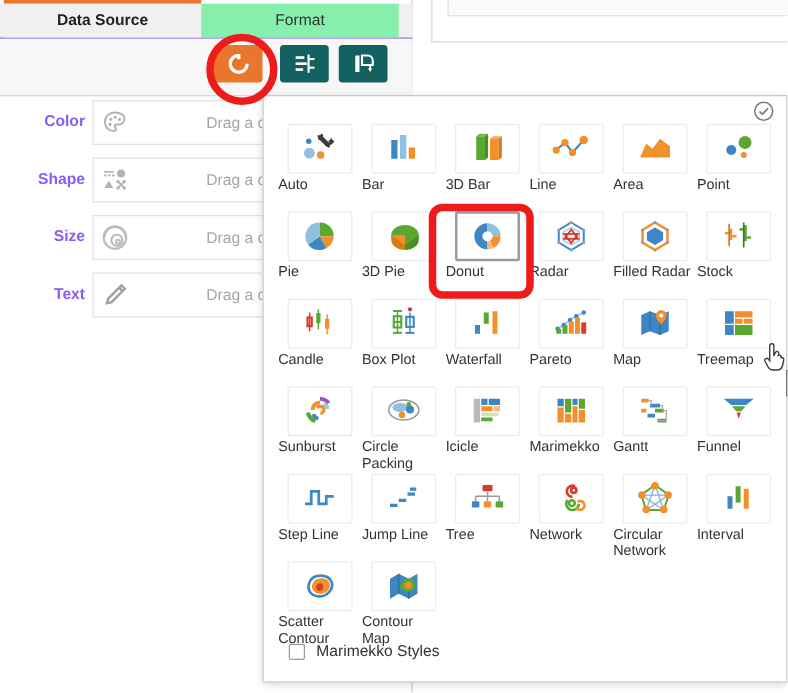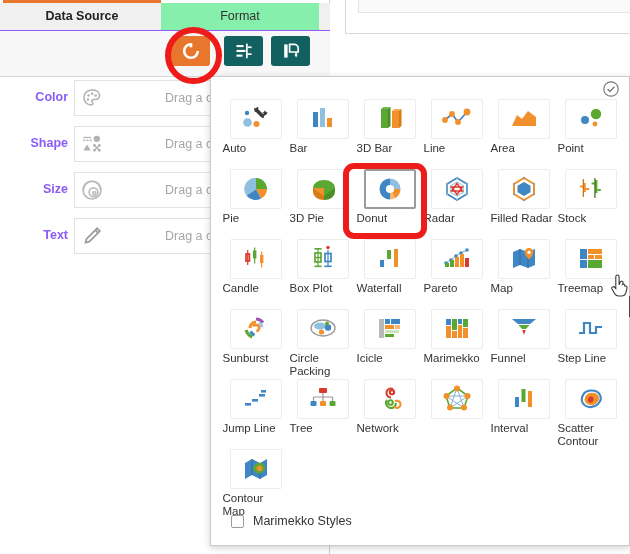--- a/index.html
+++ b/index.html
@@ -539,20 +539,34 @@
               <rect x="18" y="10" width="4" height="13" fill="#f2912b"></rect>
     <rect x="23" y="4" width="5" height="8" fill="#5aa832"></rect>
               <rect x="23" y="13" width="5" height="10" fill="#f2912b"></rect>
             </svg>
           </div>
           <div class="cell-label">Marimekko</div>
         </div>
         <div class="cell">
           <div class="cell-box">
             <svg width="34" height="28" viewBox="0 0 34 28">
+              <rect x="6" y="4" width="6" height="3" fill="#f2912b"></rect>
+    <rect x="13" y="8" width="8" height="3" fill="#3f87c4"></rect>
+    <rect x="6" y="12" width="4" height="3" fill="#f2912b"></rect>
+    <rect x="17" y="12" width="7" height="3" fill="#5aa832"></rect>
+    <rect x="11" y="16" width="6" height="3" fill="#3f87c4"></rect>
+    <rect x="19" y="20" width="7" height="3" fill="#5aa832"></rect>
+    <path d="M12 5.5 h2 v4 M21 9.5 h2 v4 M24 13.5 h2 v8 h-7" fill="none" stroke="#a8a8a8" stroke-width="1"></path>
+            </svg>
+          </div>
+          <div class="cell-label">Gantt</div>
+        </div>
+        <div class="cell">
+          <div class="cell-box">
+            <svg width="34" height="28" viewBox="0 0 34 28">
               <path d="M5 4 h24 l-6 5 h-12 z" fill="#3f87c4"></path>
     <path d="M11.5 10 h11 l-3.5 4 h-4 z" fill="#5aa832"></path>
     <path d="M15.3 15 h3.4 l-1.7 5 z" fill="#d93a2b"></path>
             </svg>
           </div>
           <div class="cell-label">Funnel</div>
         </div>
         <div class="cell">
           <div class="cell-box">
             <svg width="34" height="28" viewBox="0 0 34 28">
@@ -601,20 +615,21 @@
             <svg width="34" height="28" viewBox="0 0 34 28">
               <path d="M17 3 L28 11 L24 23 L10 23 L6 11 z" fill="none" stroke="#5aa832" stroke-width="1.6"></path>
     <path d="M17 3 L24 23 M17 3 L10 23 M28 11 L10 23 M6 11 L24 23 M6 11 L28 11" fill="none" stroke="#7fb3d5" stroke-width="1"></path>
     <circle cx="17" cy="3.5" r="3" fill="#f2912b"></circle>
               <circle cx="27.5" cy="11" r="3" fill="#f2912b"></circle>
     <circle cx="24" cy="22.5" r="3" fill="#f2912b"></circle>
               <circle cx="10" cy="22.5" r="3" fill="#f2912b"></circle>
     <circle cx="6.5" cy="11" r="3" fill="#f2912b"></circle>
             </svg>
           </div>
+          <div class="cell-label">Circular Network</div>
         </div>
         <div class="cell">
           <div class="cell-box">
             <svg width="34" height="28" viewBox="0 0 34 28">
               <rect x="8" y="12" width="4" height="10" fill="#3f87c4"></rect>
     <rect x="14.5" y="4" width="4" height="13" fill="#5aa832"></rect>
     <rect x="21" y="6" width="4" height="16" fill="#f2912b"></rect>
             </svg>
           </div>
           <div class="cell-label">Interval</div>

